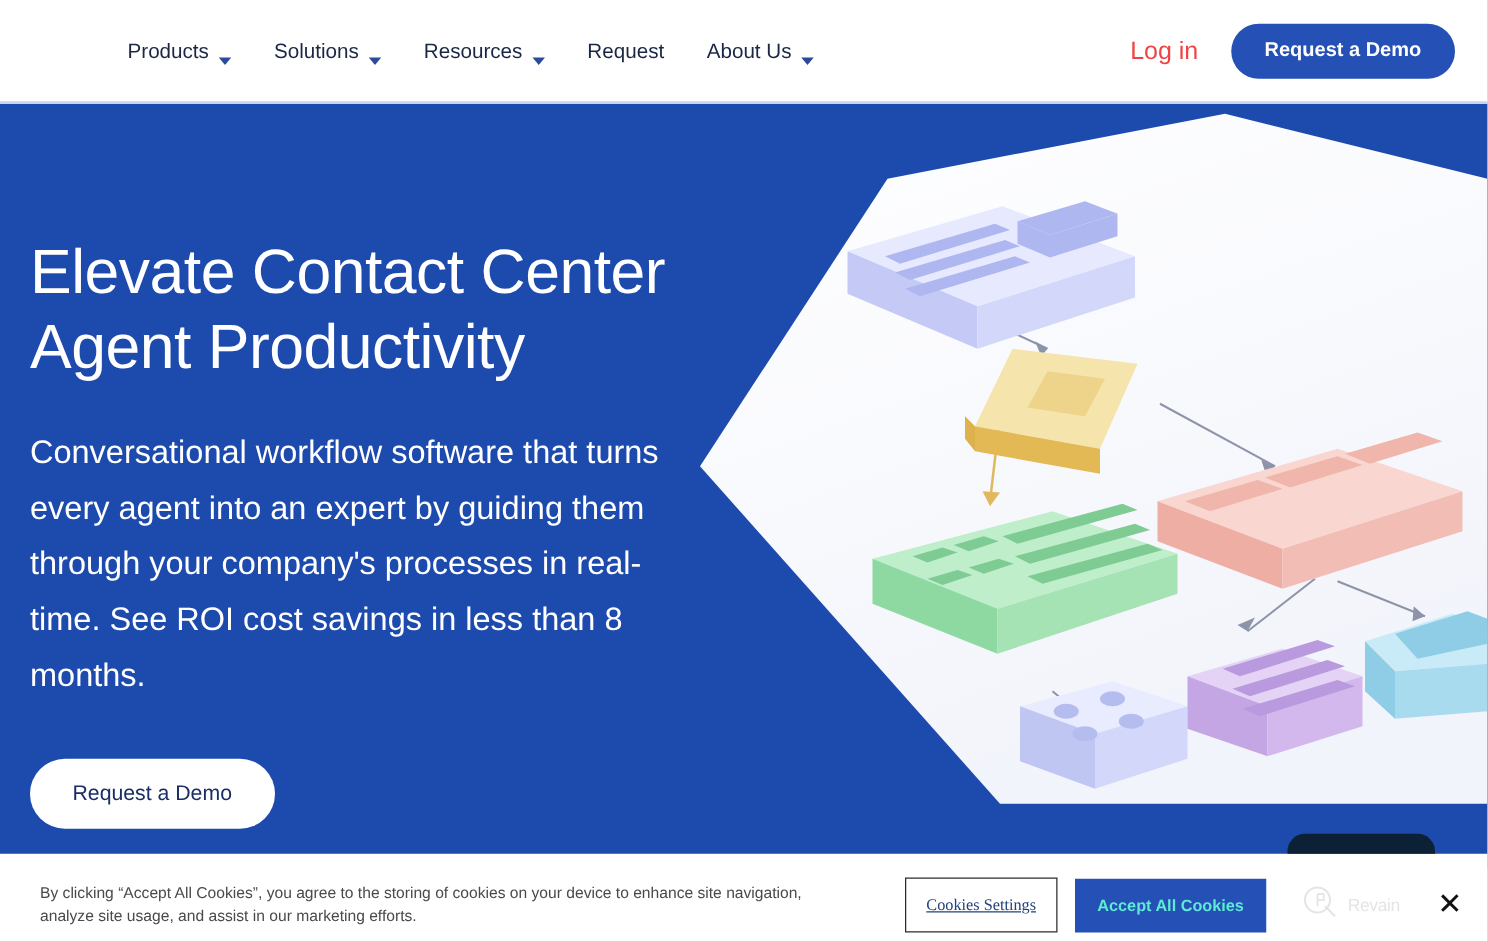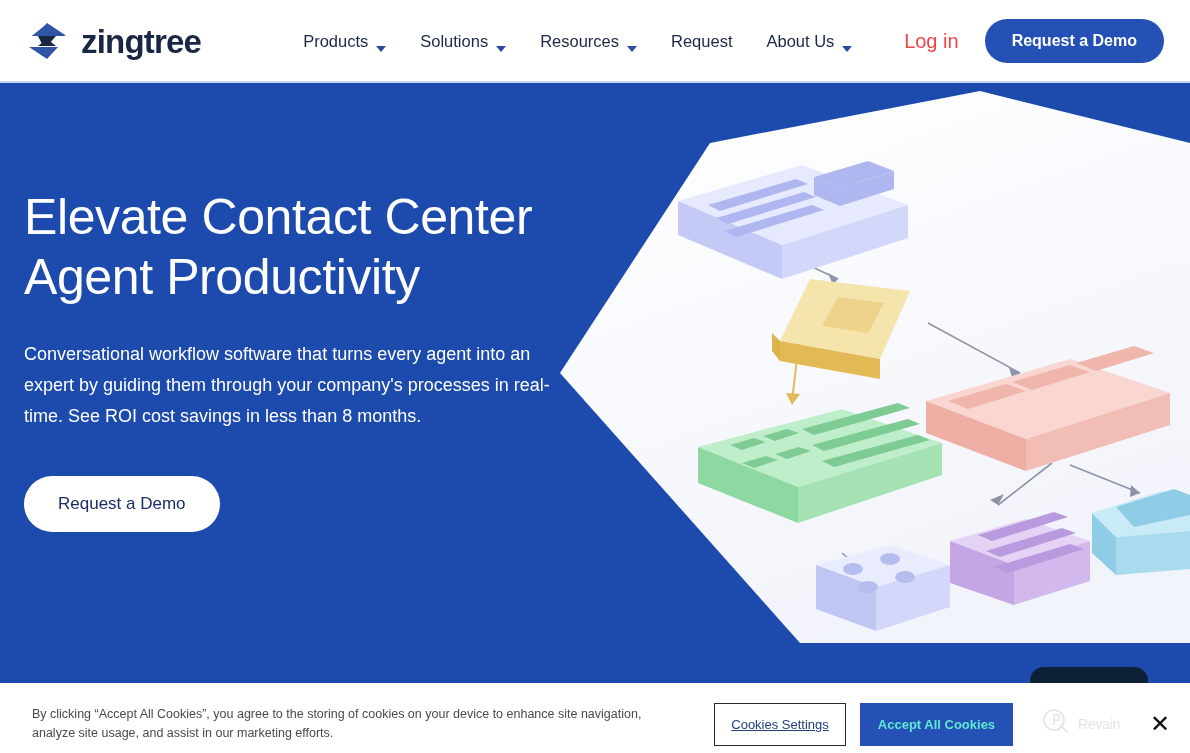--- a/index.html
+++ b/index.html
@@ -142,21 +142,21 @@
   .hero-title {
     color: #ffffff;
     font-size: 50px;
     line-height: 1.19;
     font-weight: normal;
     letter-spacing: -0.4px;
     margin-bottom: 32px;
   }
   .hero-sub {
     color: #ffffff;
-    font-size: 18px;
+    font-size: 26px;
     line-height: 1.72;
     width: 530px;
     font-weight: normal;
   }
   .btn-demo-hero {
     margin-top: 44px;
     background: #ffffff;
     color: #1a2d66;
     font-size: 17px;
     border: none;
@@ -204,21 +204,21 @@
     margin-right: 0;
   }
   .btn-cookie-settings {
     background: #ffffff;
     border: 1px solid #2b2b2b;
     color: #22417f;
     font-size: 13px;
     padding: 13px 16px;
     cursor: pointer;
     text-decoration: underline;
-    font-family: Liberation Sans, sans-serif;
+    font-family: Liberation Serif, serif;
     white-space: nowrap;
   }
   .btn-accept-cookies {
     background: #2550b5;
     border: none;
     color: #5eead4;
     font-size: 13px;
     font-weight: bold;
     padding: 14px 18px;
     cursor: pointer;
@@ -247,36 +247,20 @@
     font-family: "Liberation Sans", sans-serif;
   }
 </style>
 </head>
 <body>
 
 <div id="page">
 
   <header class="site-header">
 
-    <a class="brand" href="#">
-      <span class="brand-mark">
-        <svg viewBox="0 0 46 46" width="46" height="46" aria-hidden="true">
-
-          <polygon points="23,6 42,18 20,18 8,18" fill="#2f55a4"></polygon>
-          <polygon points="8,18 20,18 23,6" fill="#2f55a4"></polygon>
-          <polygon points="23,5 41,17 12,17" fill="#2f55a4"></polygon>
-
-          <polygon points="23,41 5,29 34,29" fill="#2f55a4"></polygon>
-
-          <polygon points="14,18 32,18 25,26 18,26" fill="#1a2744"></polygon>
-          <polygon points="14,28 32,28 27,24 19,24" fill="#1a2744"></polygon>
-        </svg>
-      </span>
-      <span class="brand-word">zingtree</span>
-    </a>
 
     <nav class="main-nav">
       <div class="nav-item">
         <span>Products</span>
         <span class="caret"></span>
       </div>
       <div class="nav-item">
         <span>Solutions</span>
         <span class="caret"></span>
       </div>

